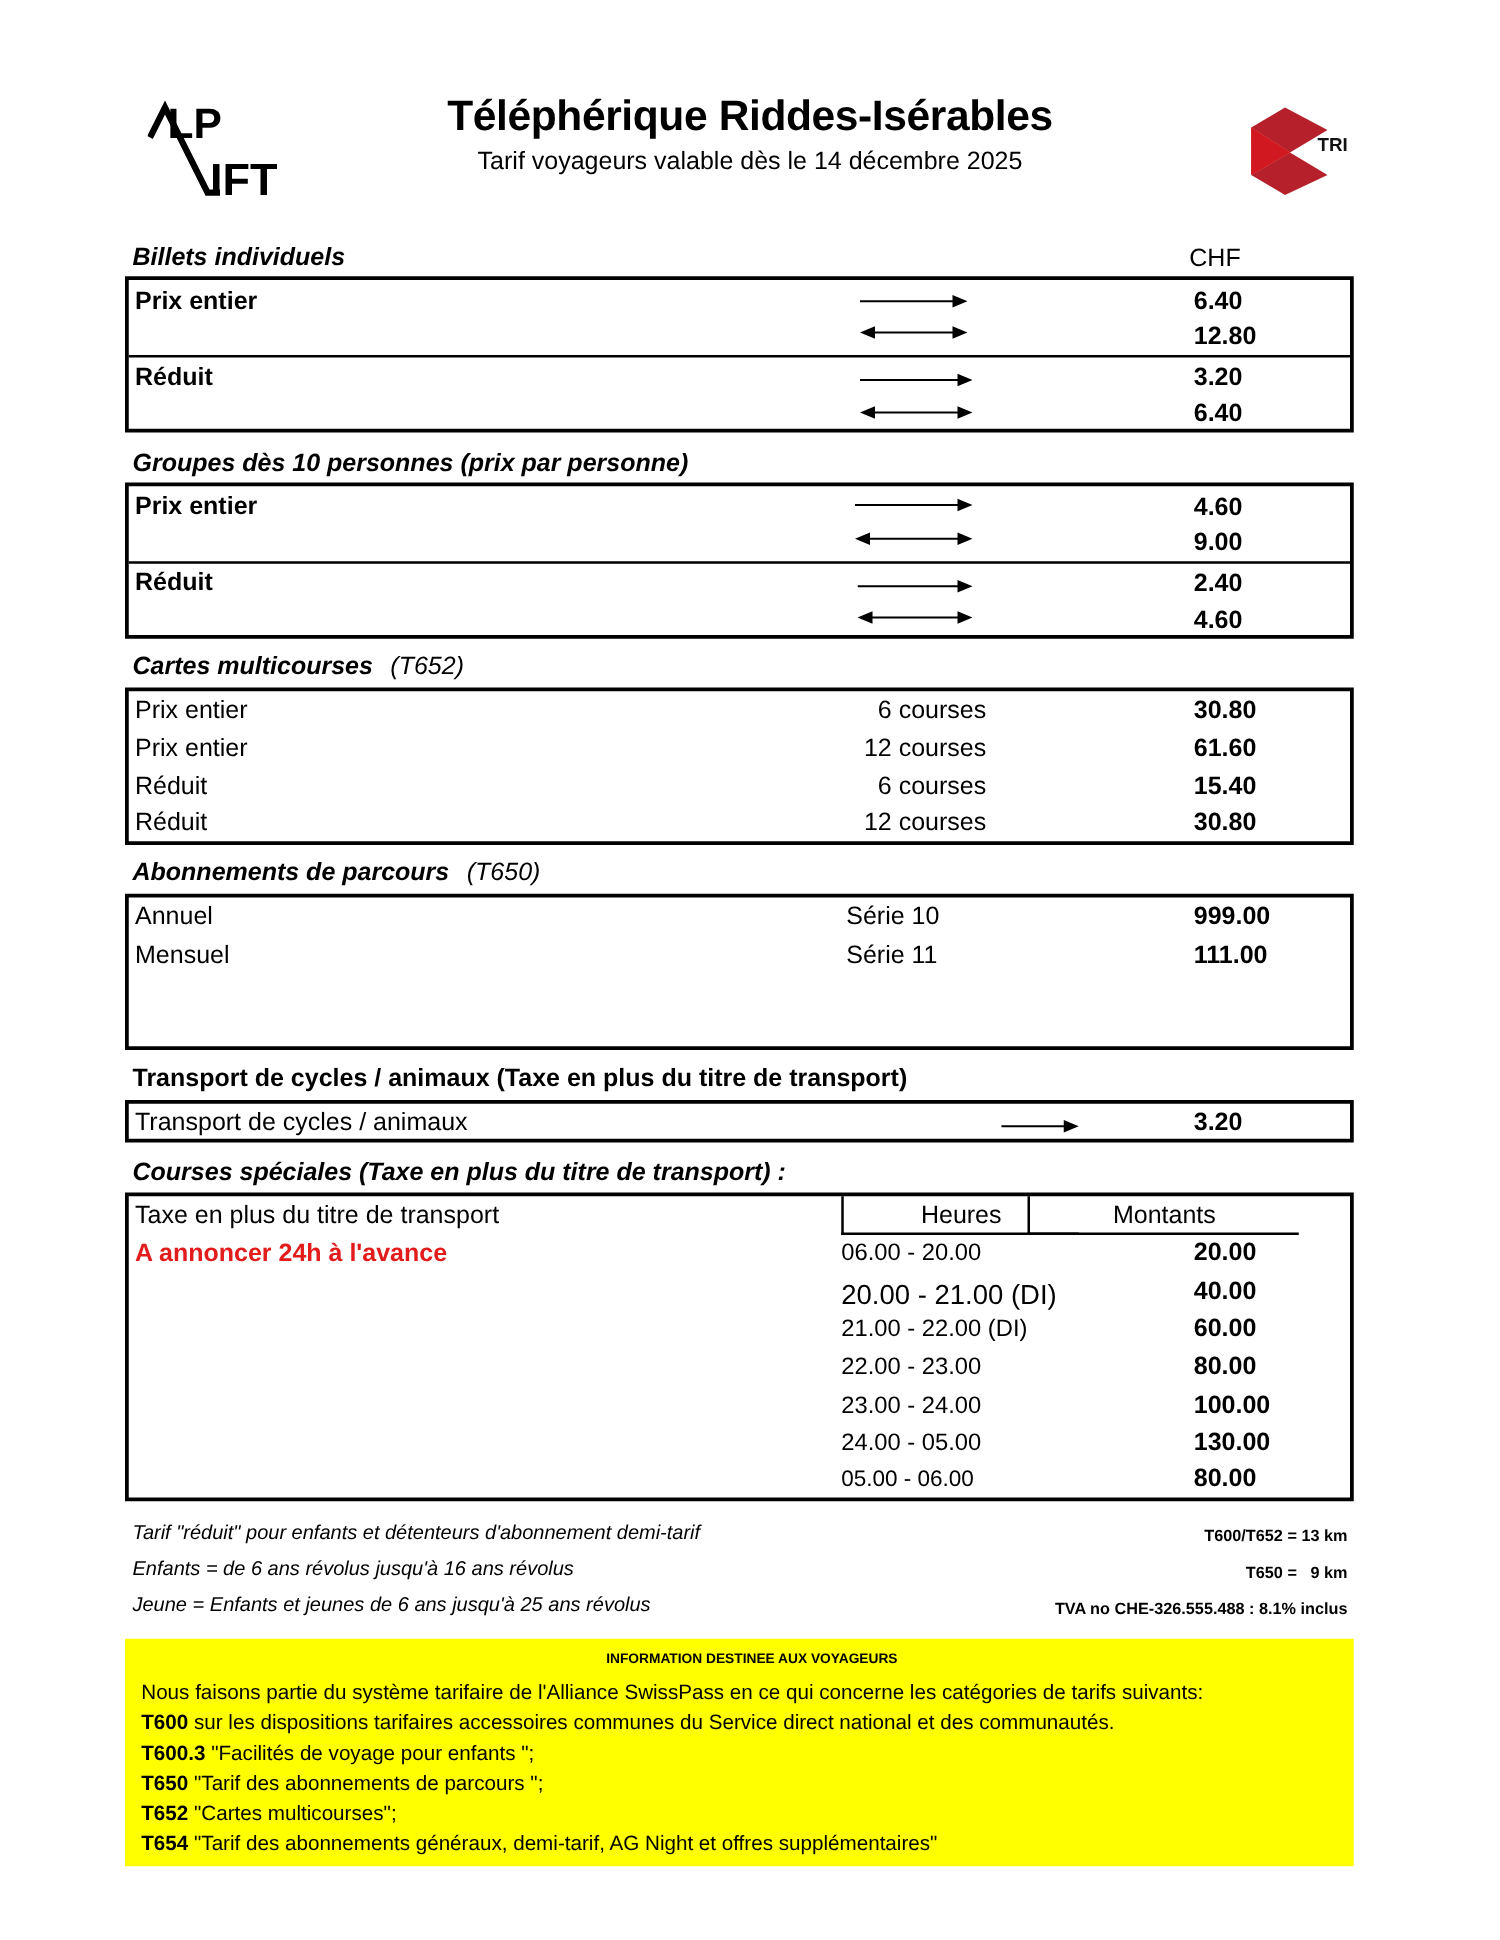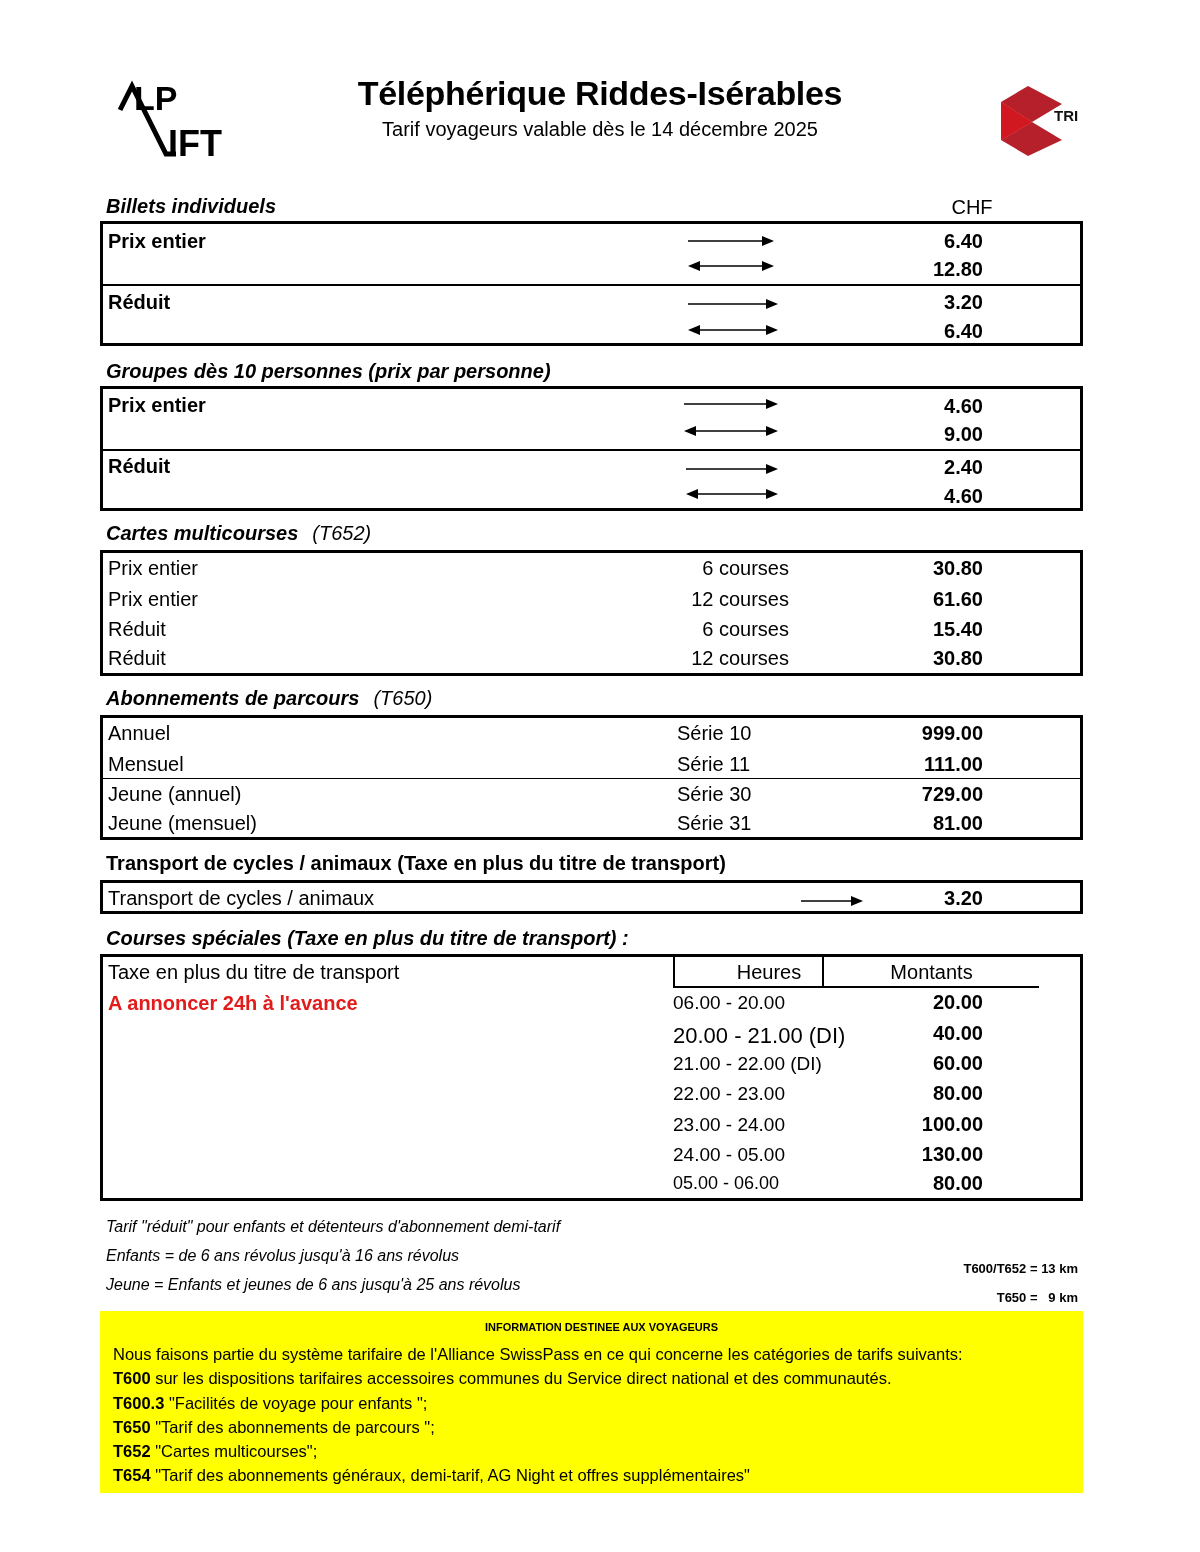--- a/index.html
+++ b/index.html
@@ -20,33 +20,33 @@
   .sec-title.upright { font-style: normal; }
   .chf { position: absolute; left: 932px; width: 80px; text-align: center; top: 196px; font-size: 20px; }
 
   .box { position: absolute; left: 100px; width: 983px; border: 3px solid #000; }
   .sub { position: absolute; left: 0; right: 0; }
   .sub.top-border { border-top: 2px solid #000; }
   .sub.thin-border { border-top: 1px solid #000; }
 
   .lbl { position: absolute; left: 5px; font-size: 20px; }
   .lbl.bold { font-weight: bold; }
-  .price { position: absolute; left: 800px; width: 80px; text-align: right; font-size: 20px; font-weight: bold; }
+  .price { position: absolute; left: 852px; width: 80px; text-align: left; font-size: 20px; font-weight: bold; }
   .mid { position: absolute; font-size: 20px; }
   .mid.center { }
 
   .arrow { position: absolute; height: 12px; }
 
   
   .hcell { position: absolute; top: 0; height: 31px; border-left: 2px solid #000; border-bottom: 2px solid #000;
            font-size: 20px; text-align: center; line-height: 30px; }
   .red { color: #e21b1b; font-weight: bold; }
 
   .note { position: absolute; left: 106px; font-size: 16px; font-style: italic; }
-  .note-r { position: absolute; right: 122px; font-size: 13px; font-weight: bold; text-align: left; margin-top: 40px; }
+  .note-r { position: absolute; right: 122px; font-size: 13px; font-weight: bold; text-align: left; }
 
   .info { position: absolute; left: 100px; top: 1311px; width: 983px; height: 182px; background: #ffff00; }
   .info-title { position: absolute; left: 0; right: 0; top: 10px; text-align: center; font-size: 11px; font-weight: bold; padding-left: 20px; }
   .info-line { position: absolute; left: 13px; font-size: 16.5px; }
   .info-line b { font-weight: bold; }
 </style>
 </head>
 <body>
 
 <svg class="logo-alp" viewBox="0 0 132 80">
@@ -161,29 +161,20 @@
 
 <div class="box" style="top:715px;height:125px">
   <div class="lbl" style="top:4px">Annuel</div>
   <div class="mid" style="top:4px;left:574px">Série 10</div>
   <div class="price" style="top:4px">999.00</div>
 
   <div class="lbl" style="top:35px">Mensuel</div>
   <div class="mid" style="top:35px;left:574px">Série 11</div>
   <div class="price" style="top:35px">111.00</div>
 
-  <div class="sub thin-border" style="top:60px;height:62px">
-    <div class="lbl" style="top:4px">Jeune (annuel)</div>
-    <div class="mid" style="top:4px;left:574px">Série 30</div>
-    <div class="price" style="top:4px">729.00</div>
-
-    <div class="lbl" style="top:33px">Jeune (mensuel)</div>
-    <div class="mid" style="top:33px;left:574px">Série 31</div>
-    <div class="price" style="top:33px">81.00</div>
-  </div>
 </div>
 
 <div class="sec-title upright" style="top:852px">Transport de cycles / animaux (Taxe en plus du titre de transport)</div>
 
 <div class="box" style="top:880px;height:34px">
   <div class="lbl" style="top:4px">Transport de cycles / animaux</div>
   <svg class="arrow" style="left:698px;top:12px;width:62px" viewBox="0 0 62 12">
       <line x1="0" y1="6" x2="52" y2="6" stroke="#000" stroke-width="1.5"></line>
       <polygon points="50,1 62,6 50,11" fill="#000"></polygon>
     </svg>

